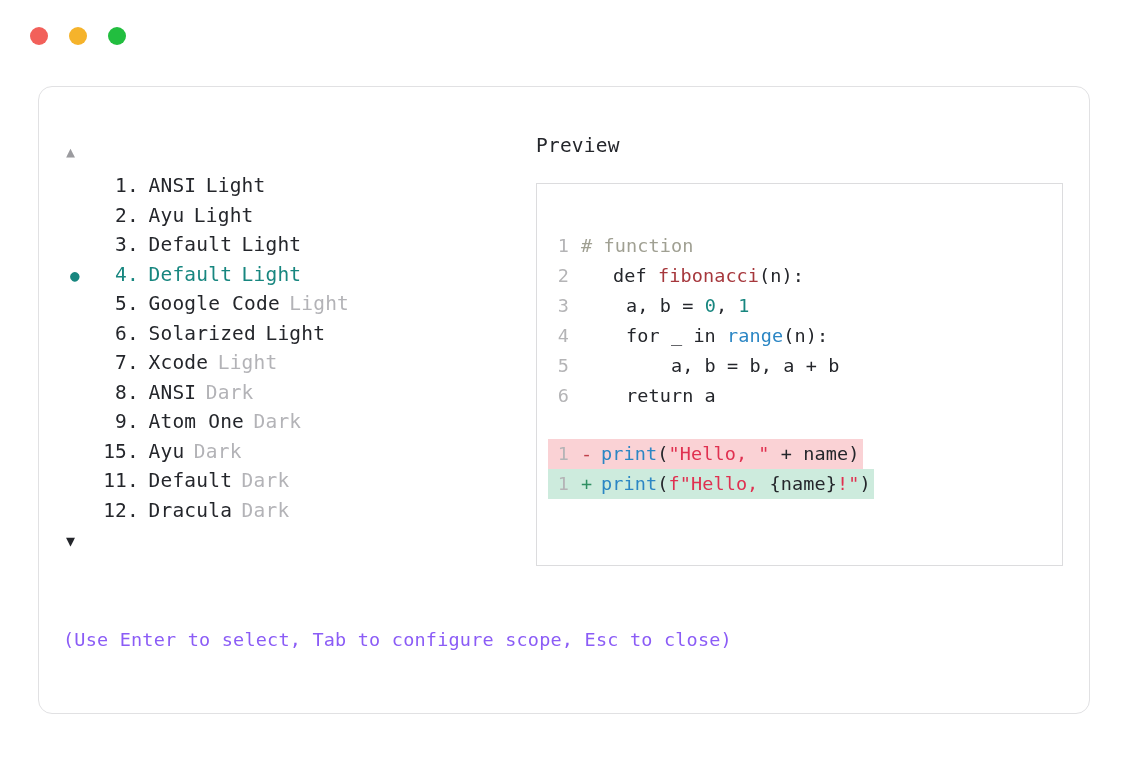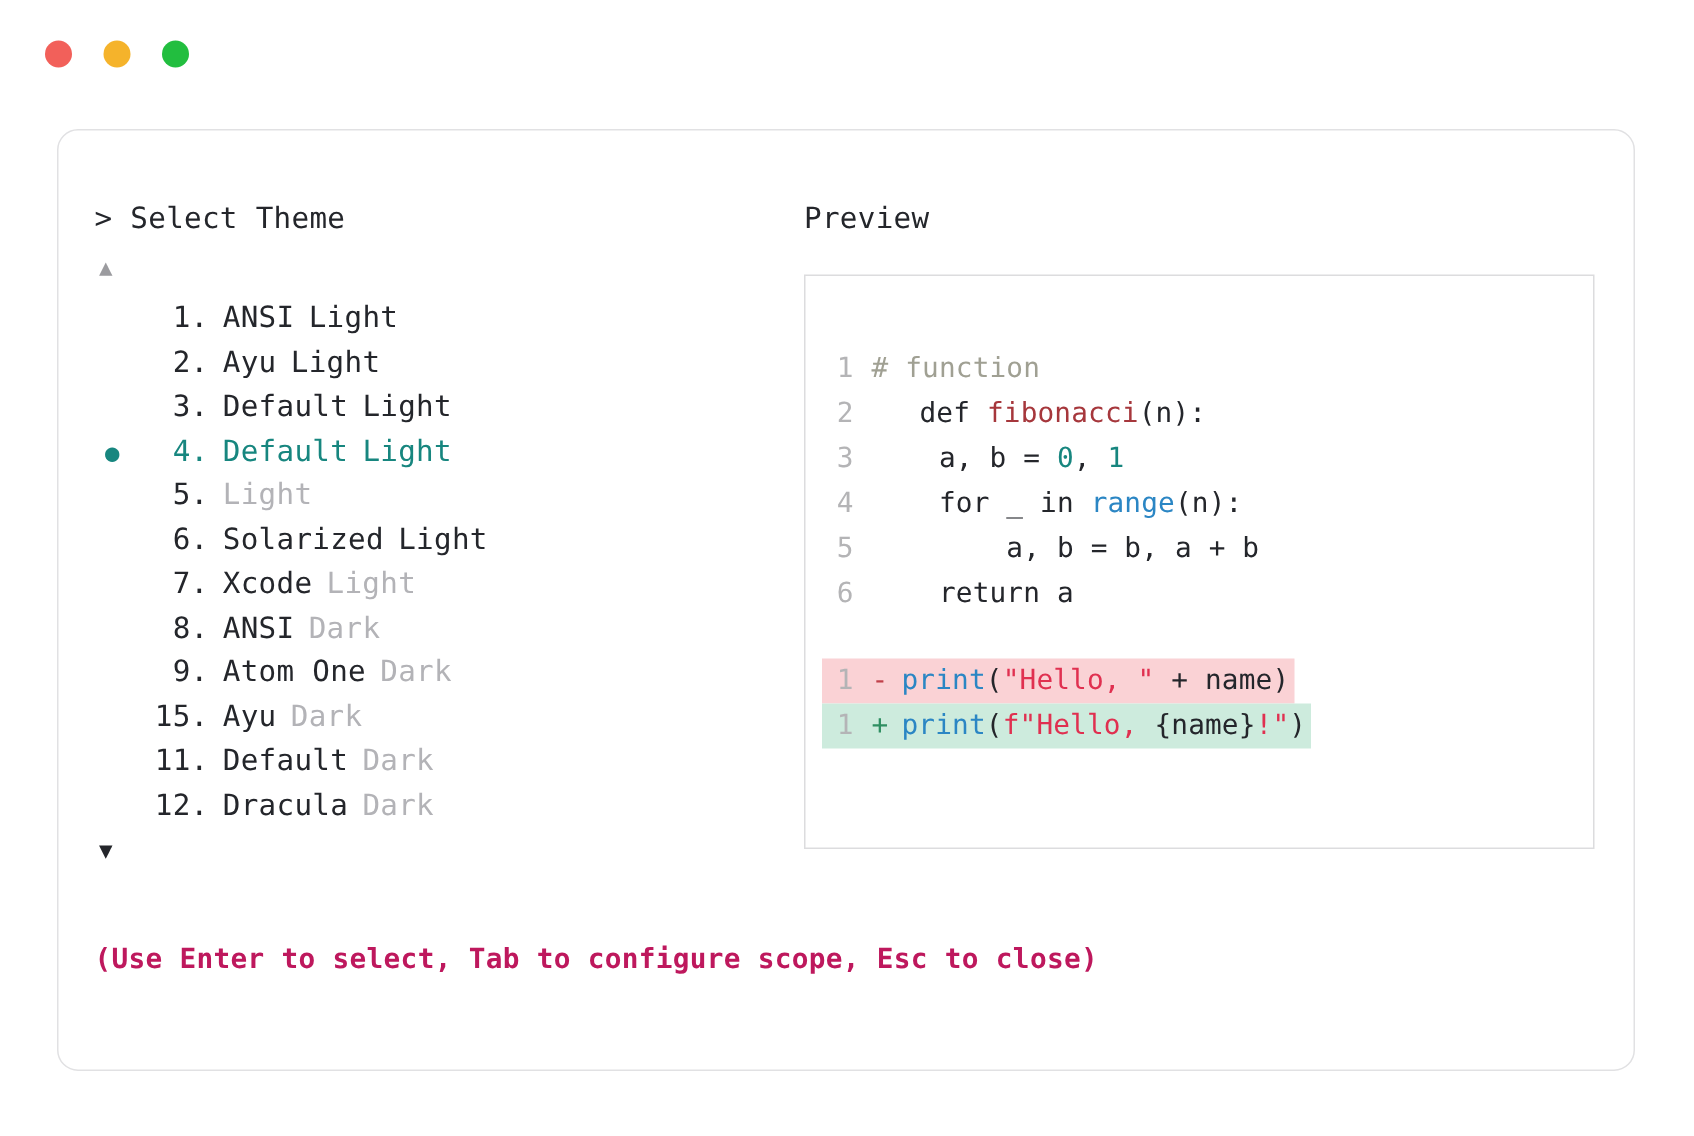--- a/index.html
+++ b/index.html
@@ -128,24 +128,23 @@
   .theme-row.selected .row-name,
   .theme-row.selected .row-variant { color: #17867f; }
 
   
   #hint {
     position: absolute;
     left: 24px;
     top: 541px;
     font-size: 18.5px;
     line-height: 24px;
-    color: #be185d;
+    color: #8b5cf6;
     white-space: pre;
     letter-spacing: 0.2px;
-    font-weight: bold;
   }
 
   
   #preview-box {
     margin-top: 24px;
     width: 527px;
     height: 383px;
     box-sizing: border-box;
     border: 1px solid #dcdcde;
     background: #ffffff;
@@ -205,28 +204,27 @@
 <div id="titlebar">
   <span class="dot" style="background: rgb(242, 96, 90);"></span>
   <span class="dot" style="background: rgb(245, 179, 43);"></span>
   <span class="dot" style="background: rgb(34, 190, 63);"></span>
 </div>
 
 <div id="card">
   <div id="columns">
 
     <div id="left-col">
-      <div class="col-heading">&gt; Select Theme</div>
       <div class="scroll-arrow up">▲</div>
       <div id="theme-list">
           <div class="theme-row"><span class="row-bullet"></span><span class="row-index">1.</span><span class="row-name">ANSI</span><span class="row-variant variant-strong">Light</span></div>
           <div class="theme-row"><span class="row-bullet"></span><span class="row-index">2.</span><span class="row-name">Ayu</span><span class="row-variant variant-strong">Light</span></div>
           <div class="theme-row"><span class="row-bullet"></span><span class="row-index">3.</span><span class="row-name">Default</span><span class="row-variant variant-strong">Light</span></div>
           <div class="theme-row selected"><span class="row-bullet">●</span><span class="row-index">4.</span><span class="row-name">Default</span><span class="row-variant variant-strong">Light</span></div>
-          <div class="theme-row"><span class="row-bullet"></span><span class="row-index">5.</span><span class="row-variant variant-muted">Light</span></div>
+          <div class="theme-row"><span class="row-bullet"></span><span class="row-index">5.</span><span class="row-name">Google Code</span><span class="row-variant variant-muted">Light</span></div>
           <div class="theme-row"><span class="row-bullet"></span><span class="row-index">6.</span><span class="row-name">Solarized</span><span class="row-variant variant-strong">Light</span></div>
           <div class="theme-row"><span class="row-bullet"></span><span class="row-index">7.</span><span class="row-name">Xcode</span><span class="row-variant variant-muted">Light</span></div>
           <div class="theme-row"><span class="row-bullet"></span><span class="row-index">8.</span><span class="row-name">ANSI</span><span class="row-variant variant-muted">Dark</span></div>
           <div class="theme-row"><span class="row-bullet"></span><span class="row-index">9.</span><span class="row-name">Atom One</span><span class="row-variant variant-muted">Dark</span></div>
           <div class="theme-row"><span class="row-bullet"></span><span class="row-index">15.</span><span class="row-name">Ayu</span><span class="row-variant variant-muted">Dark</span></div>
           <div class="theme-row"><span class="row-bullet"></span><span class="row-index">11.</span><span class="row-name">Default</span><span class="row-variant variant-muted">Dark</span></div>
           <div class="theme-row"><span class="row-bullet"></span><span class="row-index">12.</span><span class="row-name">Dracula</span><span class="row-variant variant-muted">Dark</span></div>
         </div>
       <div class="scroll-arrow down">▼</div>
     </div>

